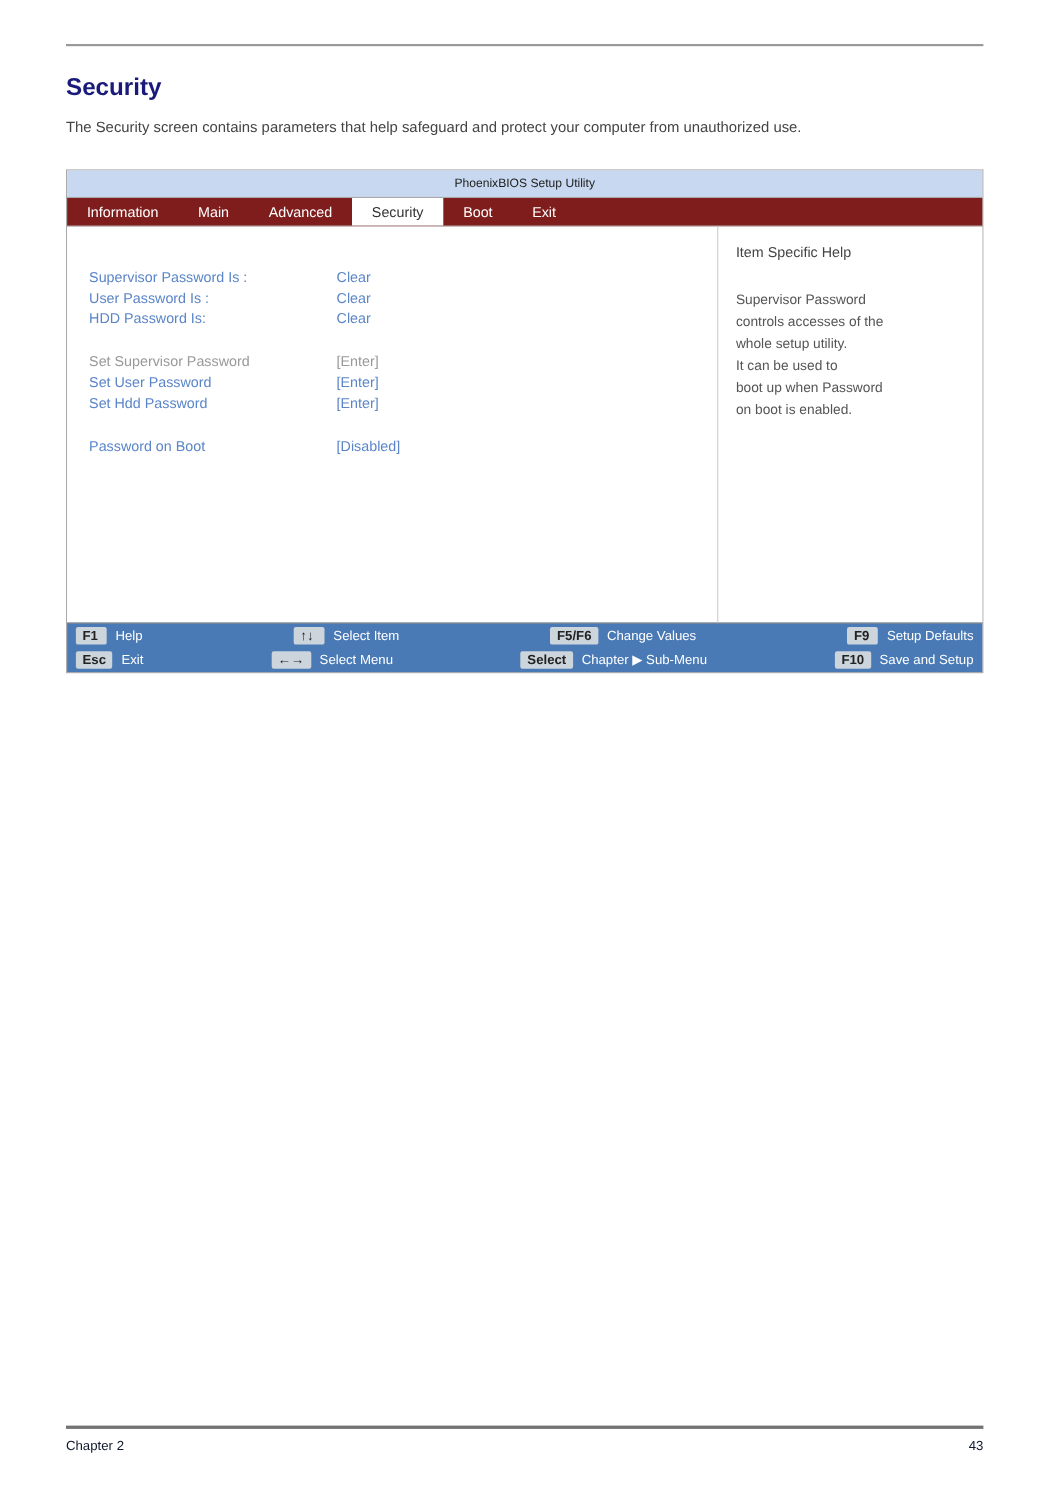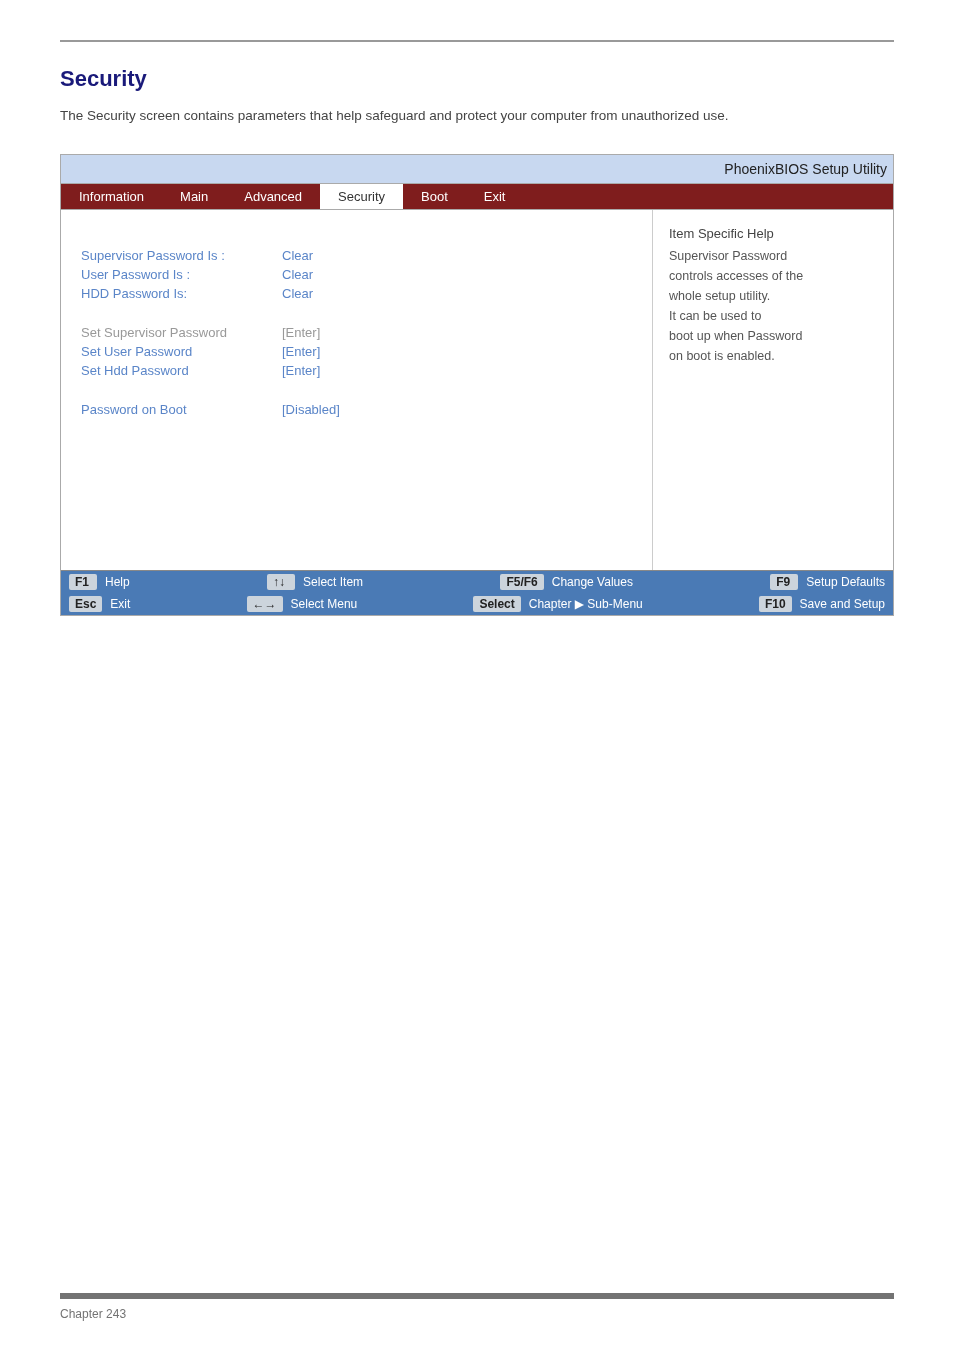--- a/index.html
+++ b/index.html
@@ -39,23 +39,23 @@
     
     .bios-utility {
       border: 1px solid #aaa;
       width: 100%;
       max-width: 840px;
       font-size: 13px;
     }
 
     .bios-title-bar {
       background: #c8d8f0;
-      text-align: right;
+      text-align: center;
       padding: 6px;
-      font-size: 14px;
+      font-size: 11px;
       color: #222;
       font-weight: normal;
       border-bottom: 1px solid #aaa;
     }
 
     .bios-nav {
       display: flex;
       background: #7f1d1d;
       border-bottom: 1px solid #aaa;
     }
@@ -87,34 +87,35 @@
     .bios-right {
       width: 240px;
       padding: 14px 16px;
       font-size: 12.5px;
       color: #333;
       line-height: 1.5;
     }
 
     .bios-right-title {
       font-size: 13px;
-      margin-bottom: 2px;
+      margin-bottom: 22px;
       color: #444;
     }
 
     .bios-right-help {
       font-size: 12.5px;
       color: #555;
       line-height: 1.6;
     }
 
     .bios-field-row {
       display: flex;
       align-items: center;
       margin-bottom: 4px;
+      gap: 24px;
     }
 
     .bios-field-label {
       color: #5a85c8;
       font-size: 13px;
       min-width: 200px;
     }
 
     .bios-field-label.greyed {
       color: #999;
@@ -130,24 +131,25 @@
       margin-bottom: 10px;
     }
 
     
     .page-footer {
       position: absolute;
       bottom: 30px;
       left: 60px;
       right: 60px;
       display: flex;
-      border-top: 6px solid #737373;
+      justify-content: space-between;
+      border-top: 3px solid #737373;
       padding-top: 8px;
       font-size: 12px;
-      color: #737373;
+      color: #0f172a;
     }
 
     .bios-statusbar-rows {
       background: #4a7ab5;
       border-top: 1px solid #888;
     }
 
     .sb-row {
       display: flex;
       padding: 3px 8px;

